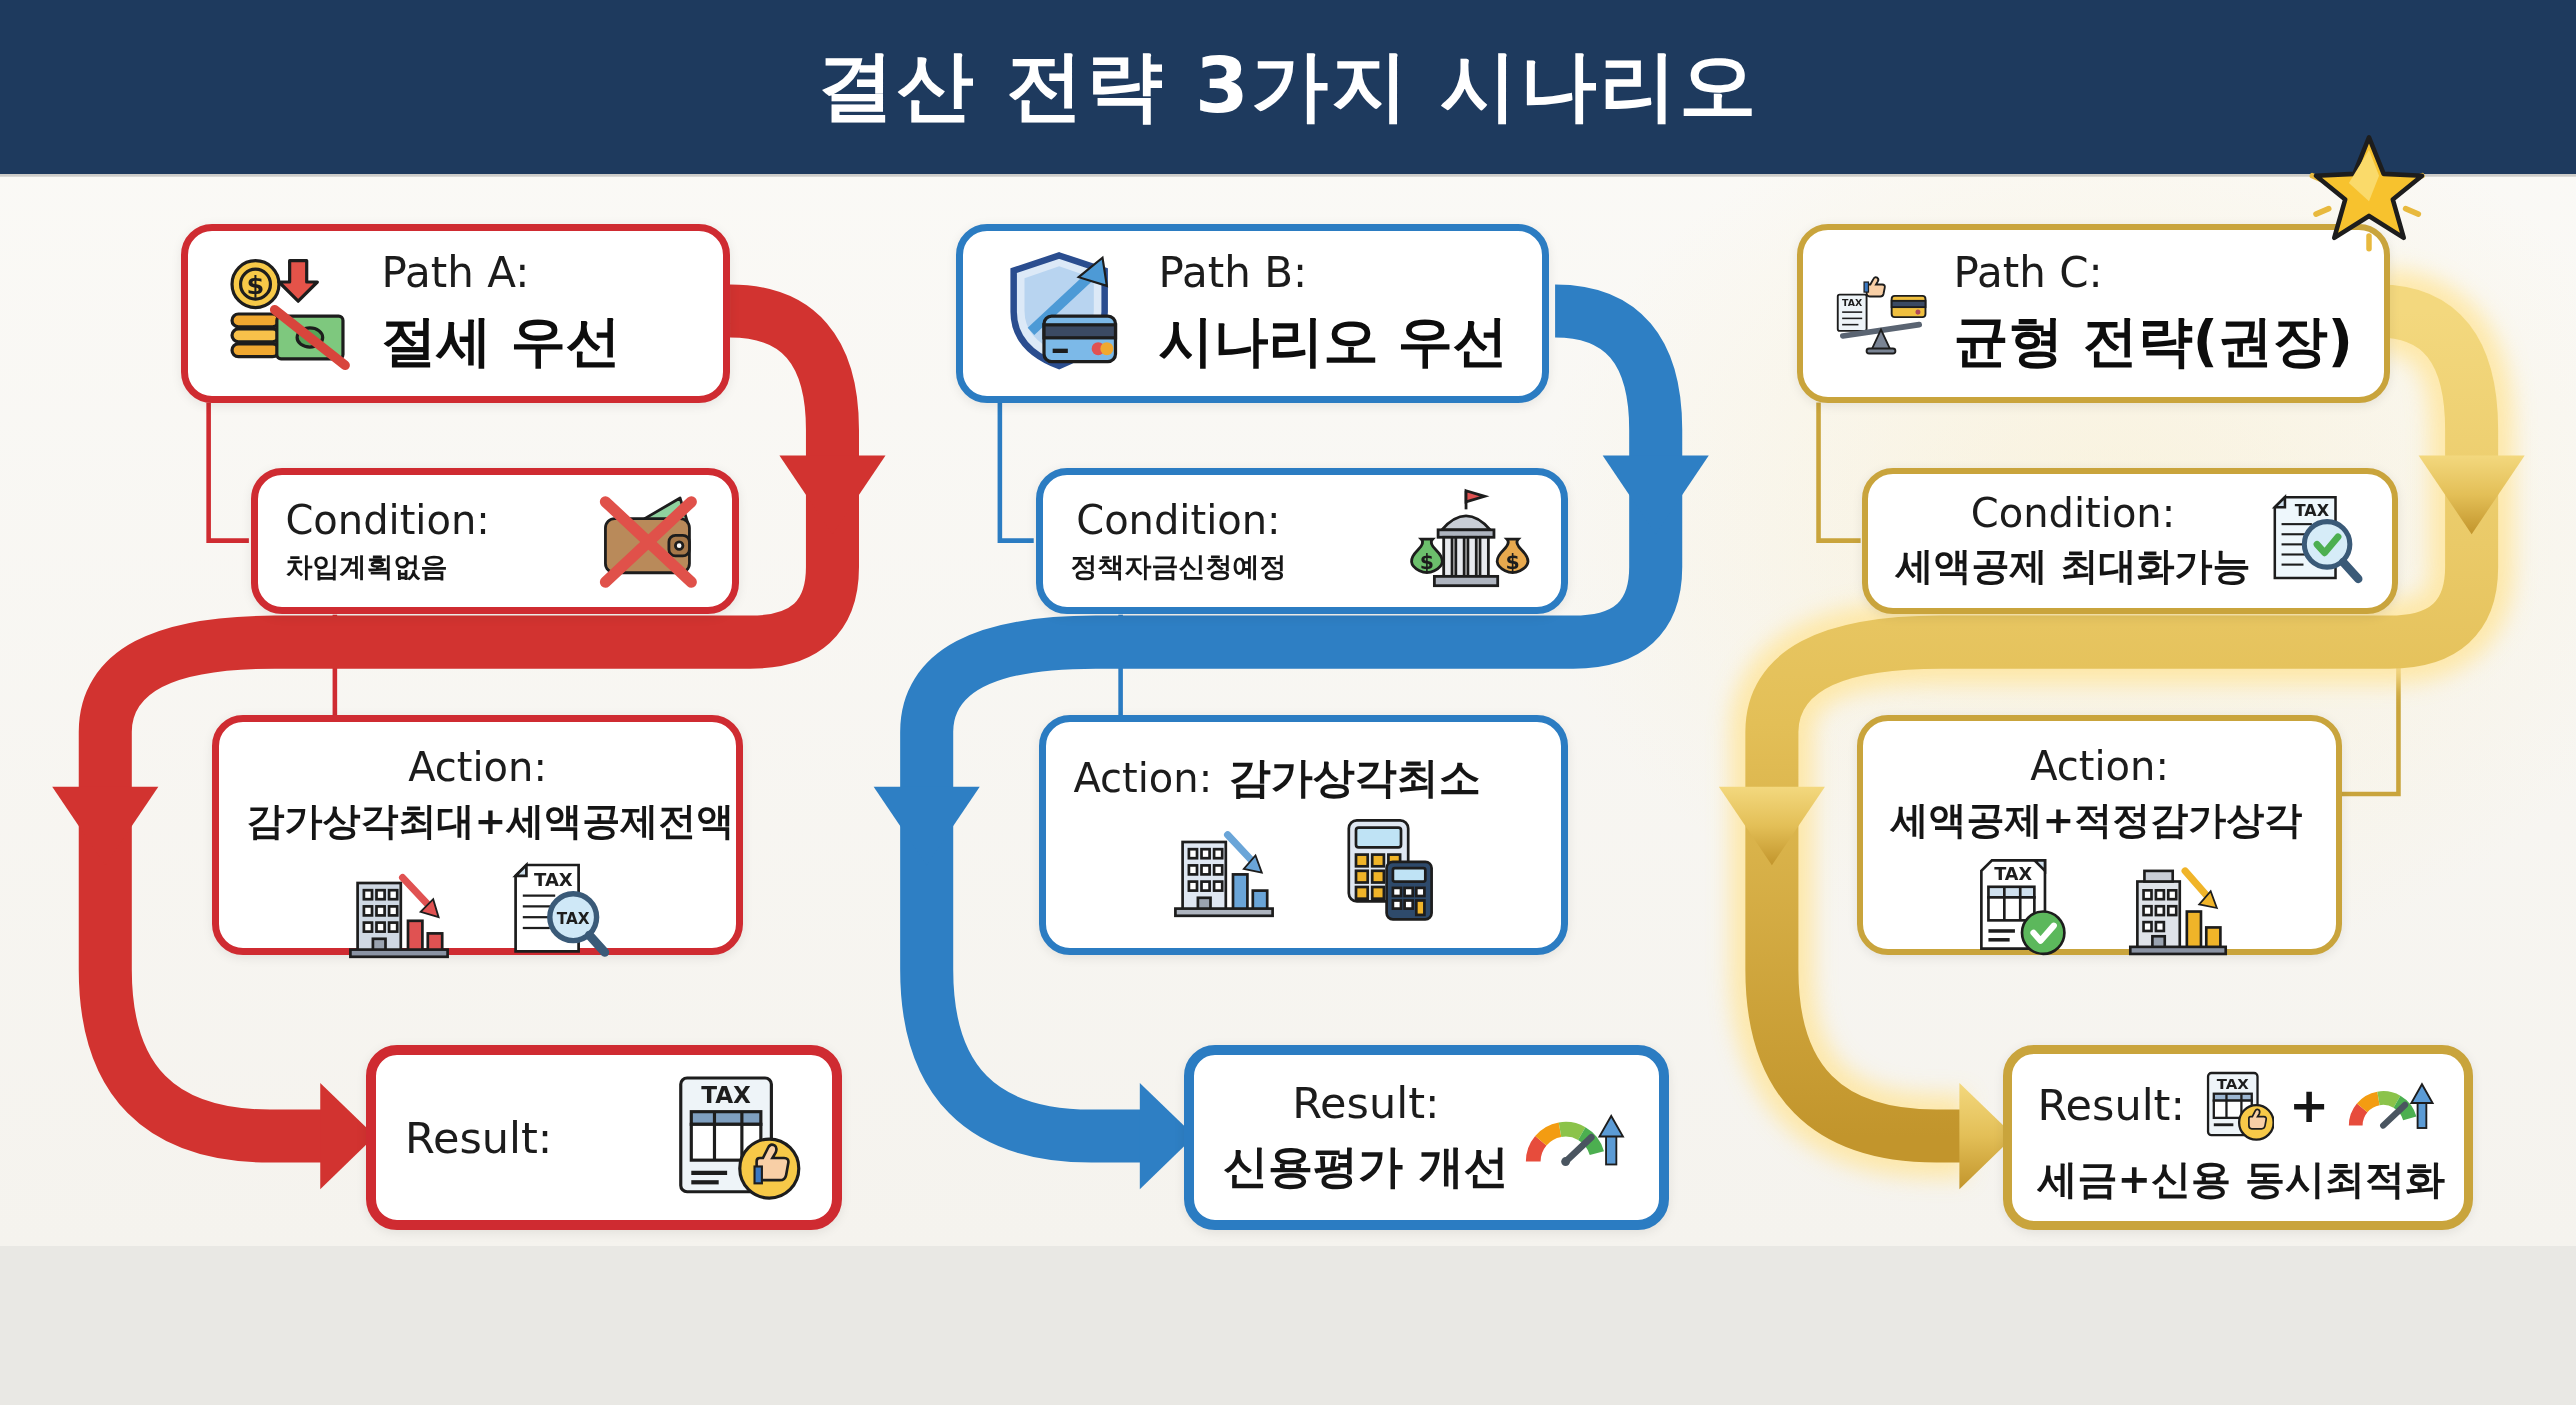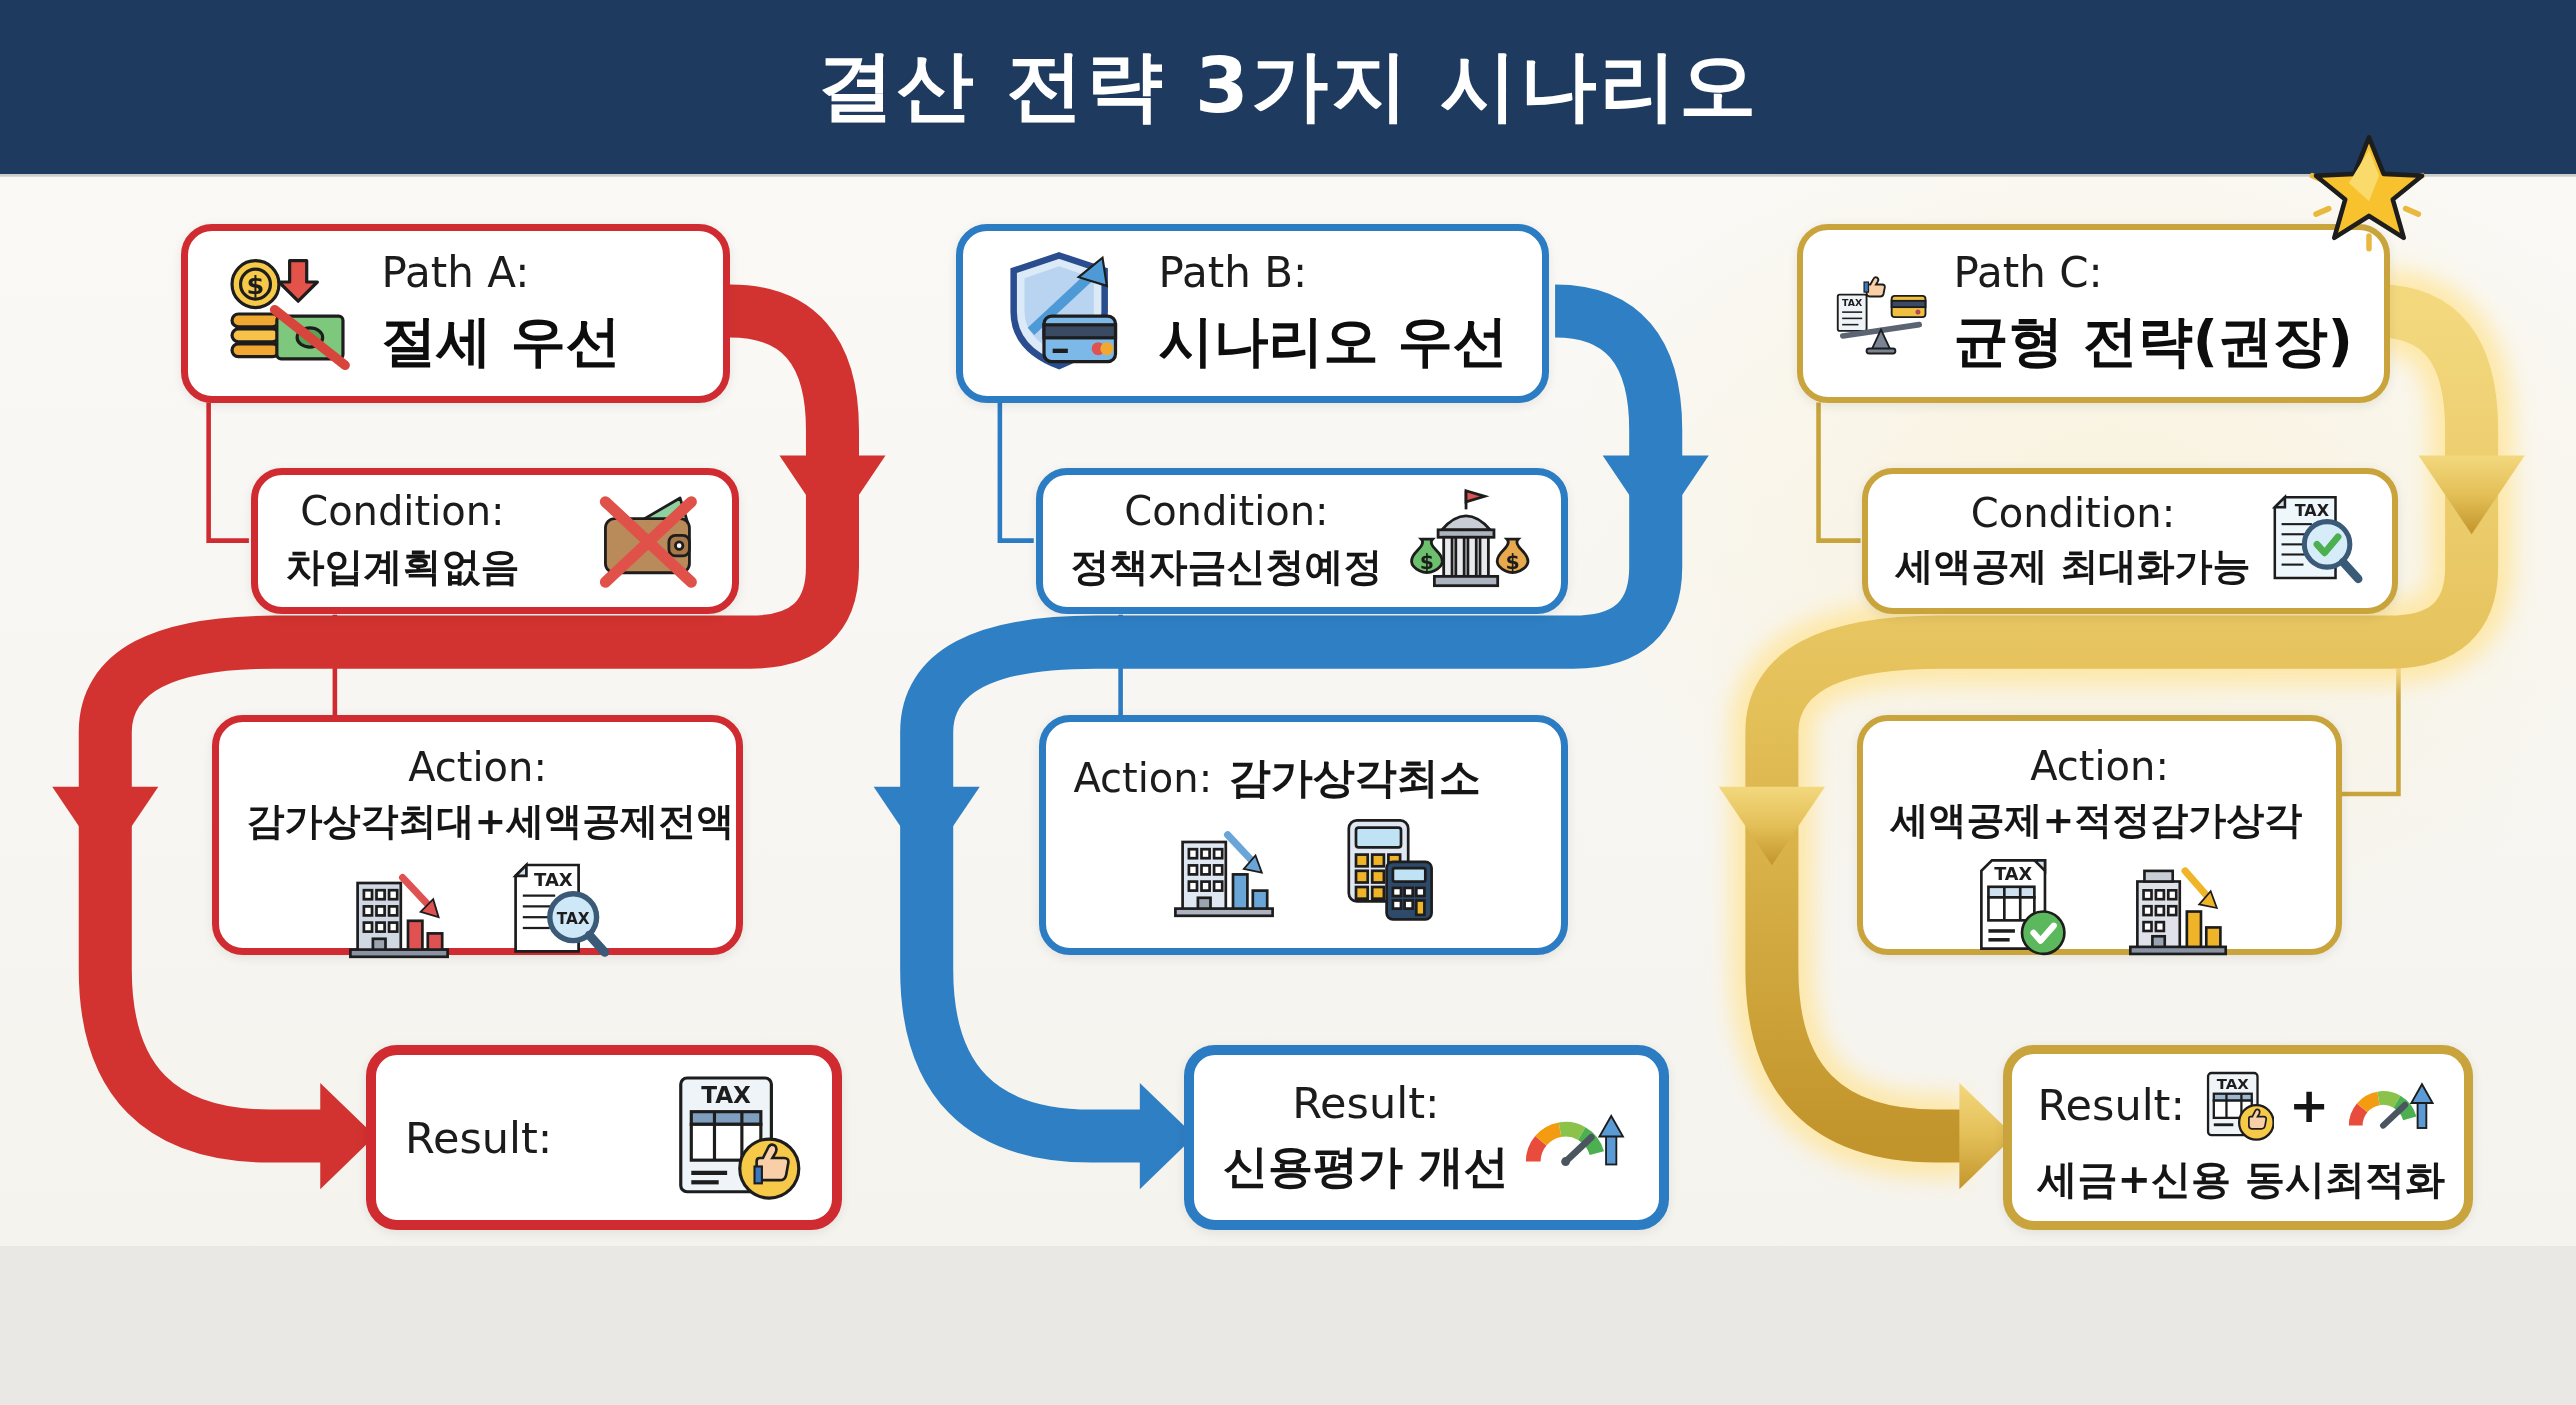--- a/index.html
+++ b/index.html
@@ -18,21 +18,21 @@
   .blue{border:7.3px solid #2b7cc2;}
   .gold{border:6.4px solid #c9a43c;}
   .thick.red{border-width:10px;}
   .thick.blue{border-width:10px;}
   .thick.gold{border-width:9.1px;}
   .header-box{display:flex;align-items:center;gap:25.6px;padding:0 31px;}
   .h-name{font-size:42px;color:#1c1c1c;}
   .h-strategy{font-size:55px;font-weight:bold;color:#0d0d0d;margin-top:7.3px;white-space:nowrap;text-align:right;}
   .cond-box{display:flex;align-items:center;justify-content:space-between;padding:0 27.4px;gap:12.8px;}
   .small-label{font-size:40px;color:#1c1c1c;text-align:center;}
-  .bold-value{font-size:39px;font-weight:bold;margin-top:5.5px;white-space:nowrap;}
+  .bold-value{font-size:27px;font-weight:bold;margin-top:5.5px;white-space:nowrap;}
   .act-box{padding:22px 27.4px;}
   .act-inline{display:flex;gap:16.5px;align-items:baseline;}
   .act-icons{display:flex;justify-content:center;align-items:flex-end;gap:48px;margin-top:9.1px;}
   .res-box{display:flex;align-items:center;justify-content:space-between;padding:0 29px;gap:11px;}
   .res-value{font-size:45px;font-weight:bold;margin-top:9.1px;white-space:nowrap;}
   .res-col{display:flex;flex-direction:column;justify-content:center;padding:12.8px 25.6px;}
   .res-row{display:flex;align-items:center;gap:14.6px;}
   .plus{font-size:48px;font-weight:bold;}
   .star-wrap{position:absolute;left:2292px;top:130px;z-index:3;}
   .footer{position:absolute;left:0;top:1303px;width:100%;display:flex;align-items:center;

